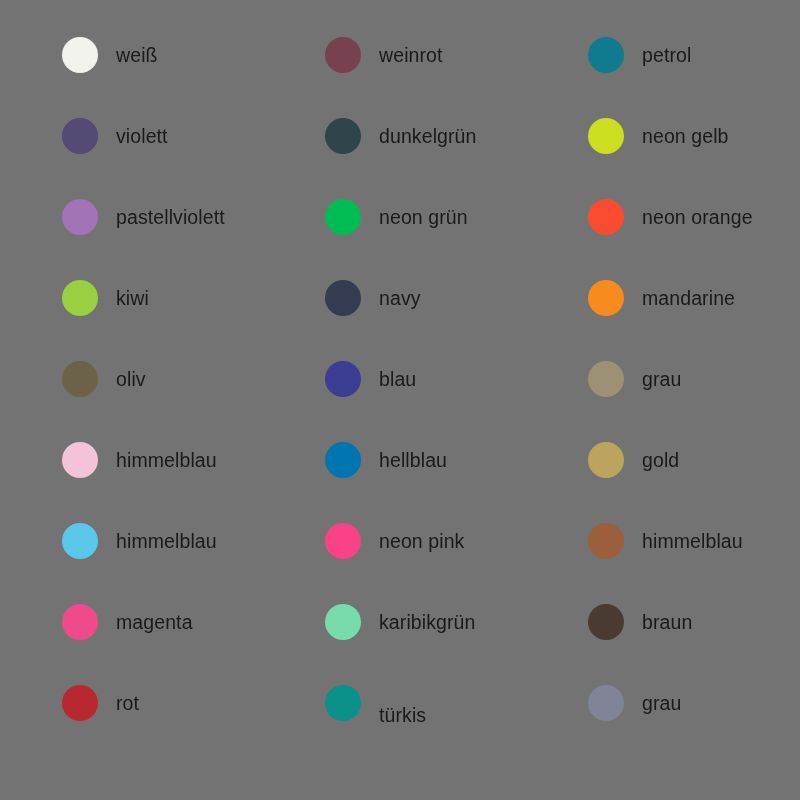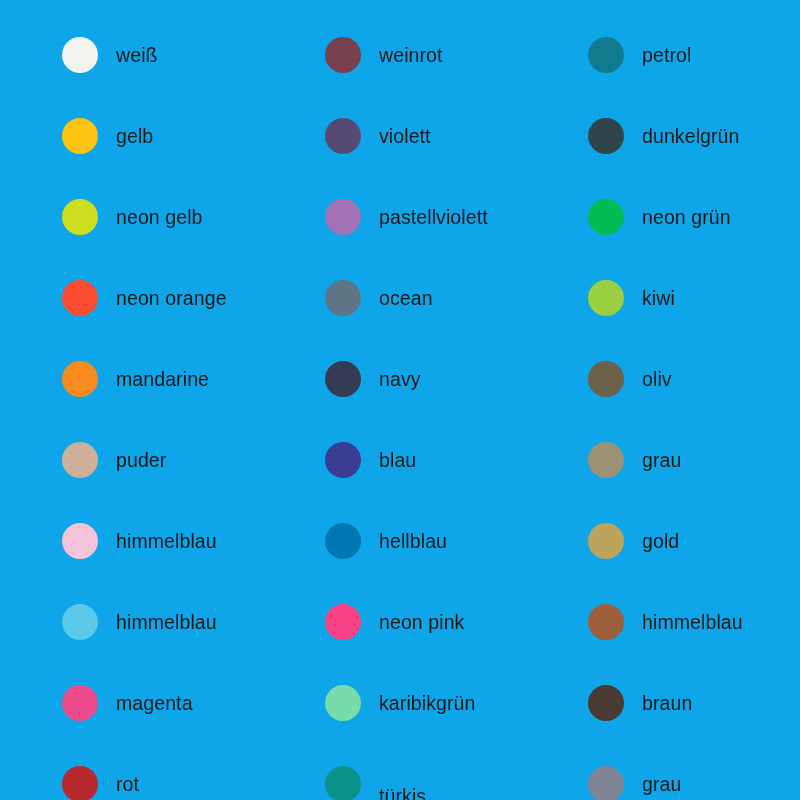--- a/index.html
+++ b/index.html
@@ -13,21 +13,21 @@
     height: 800px;
     overflow: hidden;
     font-family: "Liberation Sans", sans-serif;
     -webkit-font-smoothing: antialiased;
   }
 
   #color-palette {
     position: relative;
     width: 800px;
     height: 800px;
-    background: #0ea5e9;
+    background: #737373;
   }
 
   .palette-grid {
     position: absolute;
     left: 0;
     top: 0;
     width: 800px;
     height: 800px;
     display: grid;
     grid-template-columns: 263px 263px 274px;
@@ -75,24 +75,20 @@
       </div>
       <div class="swatch-item">
         <span class="swatch-dot" style="background-color: rgb(119, 65, 79);"></span>
         <span class="swatch-label" style="color: rgb(26, 26, 26);">weinrot</span>
       </div>
       <div class="swatch-item">
         <span class="swatch-dot" style="background-color: rgb(16, 123, 143);"></span>
         <span class="swatch-label" style="color: rgb(26, 26, 26); text-align: right;">petrol</span>
       </div>
       <div class="swatch-item">
-        <span class="swatch-dot" style="background-color: rgb(251, 195, 18);"></span>
-        <span class="swatch-label" style="color: rgb(26, 26, 26);">gelb</span>
-      </div>
-      <div class="swatch-item">
         <span class="swatch-dot" style="background-color: rgb(85, 74, 115);"></span>
         <span class="swatch-label" style="color: rgb(26, 26, 26);">violett</span>
       </div>
       <div class="swatch-item">
         <span class="swatch-dot" style="background-color: rgb(48, 69, 74);"></span>
         <span class="swatch-label" style="color: rgb(26, 26, 26);">dunkelgrün</span>
       </div>
       <div class="swatch-item">
         <span class="swatch-dot" style="background-color: rgb(204, 222, 32);"></span>
         <span class="swatch-label" style="color: rgb(26, 26, 26);">neon gelb</span>
@@ -103,42 +99,34 @@
       </div>
       <div class="swatch-item">
         <span class="swatch-dot" style="background-color: rgb(0, 188, 85);"></span>
         <span class="swatch-label" style="color: rgb(26, 26, 26);">neon grün</span>
       </div>
       <div class="swatch-item">
         <span class="swatch-dot" style="background-color: rgb(251, 76, 50);"></span>
         <span class="swatch-label" style="color: rgb(26, 26, 26);">neon orange</span>
       </div>
       <div class="swatch-item">
-        <span class="swatch-dot" style="background-color: rgb(93, 117, 133);"></span>
-        <span class="swatch-label" style="color: rgb(26, 26, 26);">ocean</span>
+        <span class="swatch-dot" style="background-color: rgb(154, 207, 65);"></span>
+        <span class="swatch-label" style="color: rgb(26, 26, 26);">kiwi</span>
       </div>
       <div class="swatch-item">
-        <span class="swatch-dot" style="background-color: rgb(154, 207, 65);"></span>
-        <span class="swatch-label" style="color: rgb(26, 26, 26);">kiwi</span>
+        <span class="swatch-dot" style="background-color: rgb(52, 59, 82);"></span>
+        <span class="swatch-label" style="color: rgb(26, 26, 26);">navy</span>
       </div>
       <div class="swatch-item">
         <span class="swatch-dot" style="background-color: rgb(247, 139, 30);"></span>
         <span class="swatch-label" style="color: rgb(26, 26, 26);">mandarine</span>
       </div>
       <div class="swatch-item">
-        <span class="swatch-dot" style="background-color: rgb(52, 59, 82);"></span>
-        <span class="swatch-label" style="color: rgb(26, 26, 26);">navy</span>
-      </div>
-      <div class="swatch-item">
         <span class="swatch-dot" style="background-color: rgb(107, 98, 73);"></span>
         <span class="swatch-label" style="color: rgb(26, 26, 26);">oliv</span>
-      </div>
-      <div class="swatch-item">
-        <span class="swatch-dot" style="background-color: rgb(207, 176, 155);"></span>
-        <span class="swatch-label" style="color: rgb(26, 26, 26);">puder</span>
       </div>
       <div class="swatch-item">
         <span class="swatch-dot" style="background-color: rgb(58, 61, 146);"></span>
         <span class="swatch-label" style="color: rgb(26, 26, 26);">blau</span>
       </div>
       <div class="swatch-item">
         <span class="swatch-dot" style="background-color: rgb(156, 144, 117);"></span>
         <span class="swatch-label" style="color: rgb(26, 26, 26);">grau</span>
       </div>
       <div class="swatch-item">

